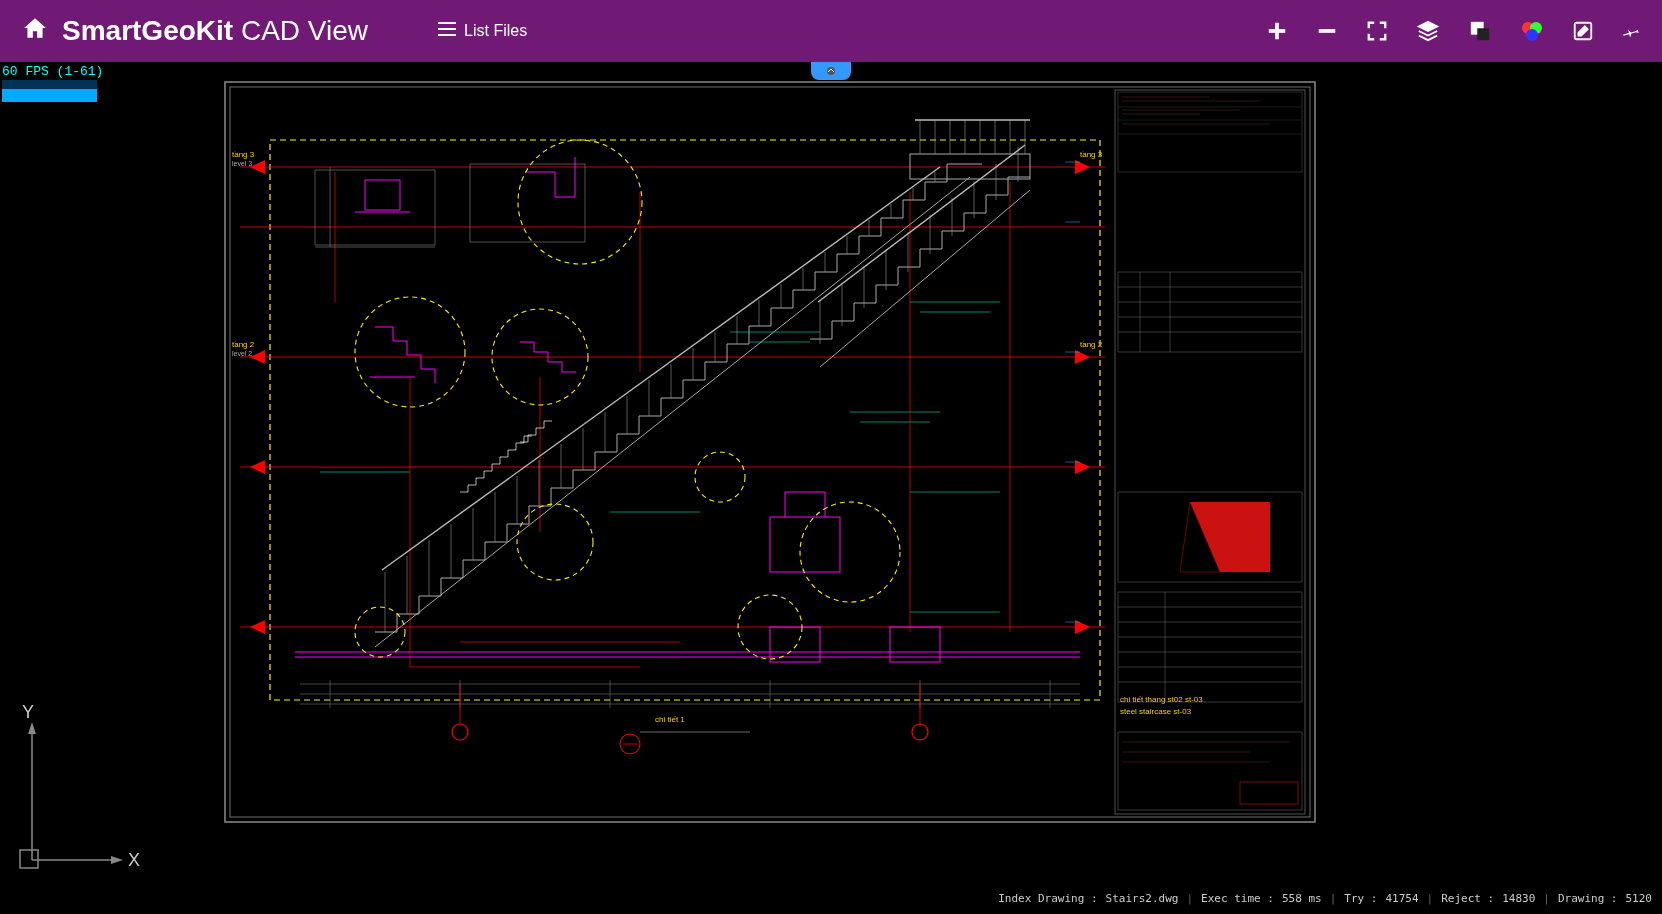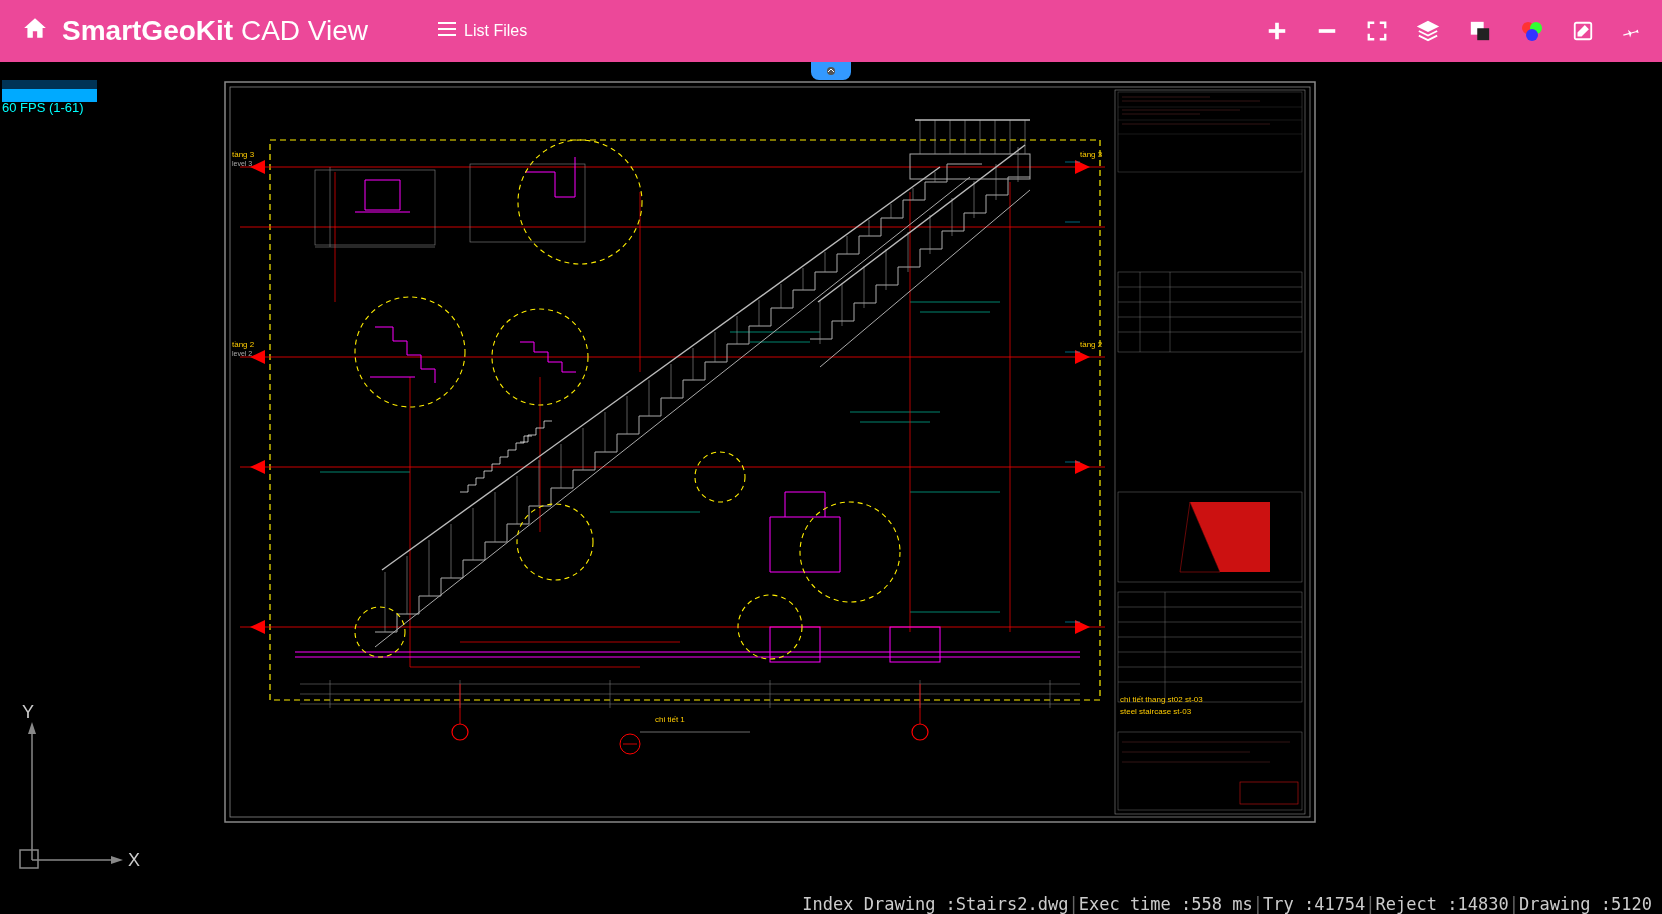--- a/index.html
+++ b/index.html
@@ -6,21 +6,21 @@
 body {
   font-family: Arial, sans-serif;
   background: #000;
   color: #fff;
   width: 1662px;
   height: 914px;
   overflow: hidden;
   position: relative;
 }
 .topbar {
-  background: #ec4899;
+  background: #701a75;
   height: 62px;
   display: flex;
   align-items: center;
   padding: 0 20px;
   position: relative;
 }
 .brand {
   display: flex;
   align-items: center;
   gap: 12px;
@@ -69,23 +69,22 @@
   justify-content: center;
   cursor: pointer;
   z-index: 10;
 }
 .fps-badge {
   position: absolute;
   top: 64px;
   left: 2px;
   color: #00ffff;
   font-size: 13px;
-  font-family: Liberation Sans, sans-serif;
+  font-family: Liberation Mono, monospace;
   z-index: 5;
-  margin-top: 36px;
 }
 .fps-bars {
   position: absolute;
   top: 80px;
   left: 2px;
   width: 95px;
   height: 22px;
   background: linear-gradient(to bottom, #003355 0%, #003355 40%, #00aaff 40%, #00aaff 100%);
   z-index: 5;
 }
@@ -97,23 +96,24 @@
   z-index: 5;
 }
 .statusbar {
   position: absolute;
   bottom: 0;
   right: 0;
   height: 22px;
   background: #000;
   color: #ccc;
   font-family: monospace;
-  font-size: 17px;
-  display: flex;
-  align-items: flex-end;
+  font-size: 11px;
+  display: flex;
+  align-items: flex-start;
+  gap: 8px;
   padding: 0 10px;
   z-index: 5;
 }
 .statusbar .sep { color: #666; }
 .viewport {
   position: absolute;
   top: 62px;
   left: 0;
   right: 0;
   bottom: 22px;

